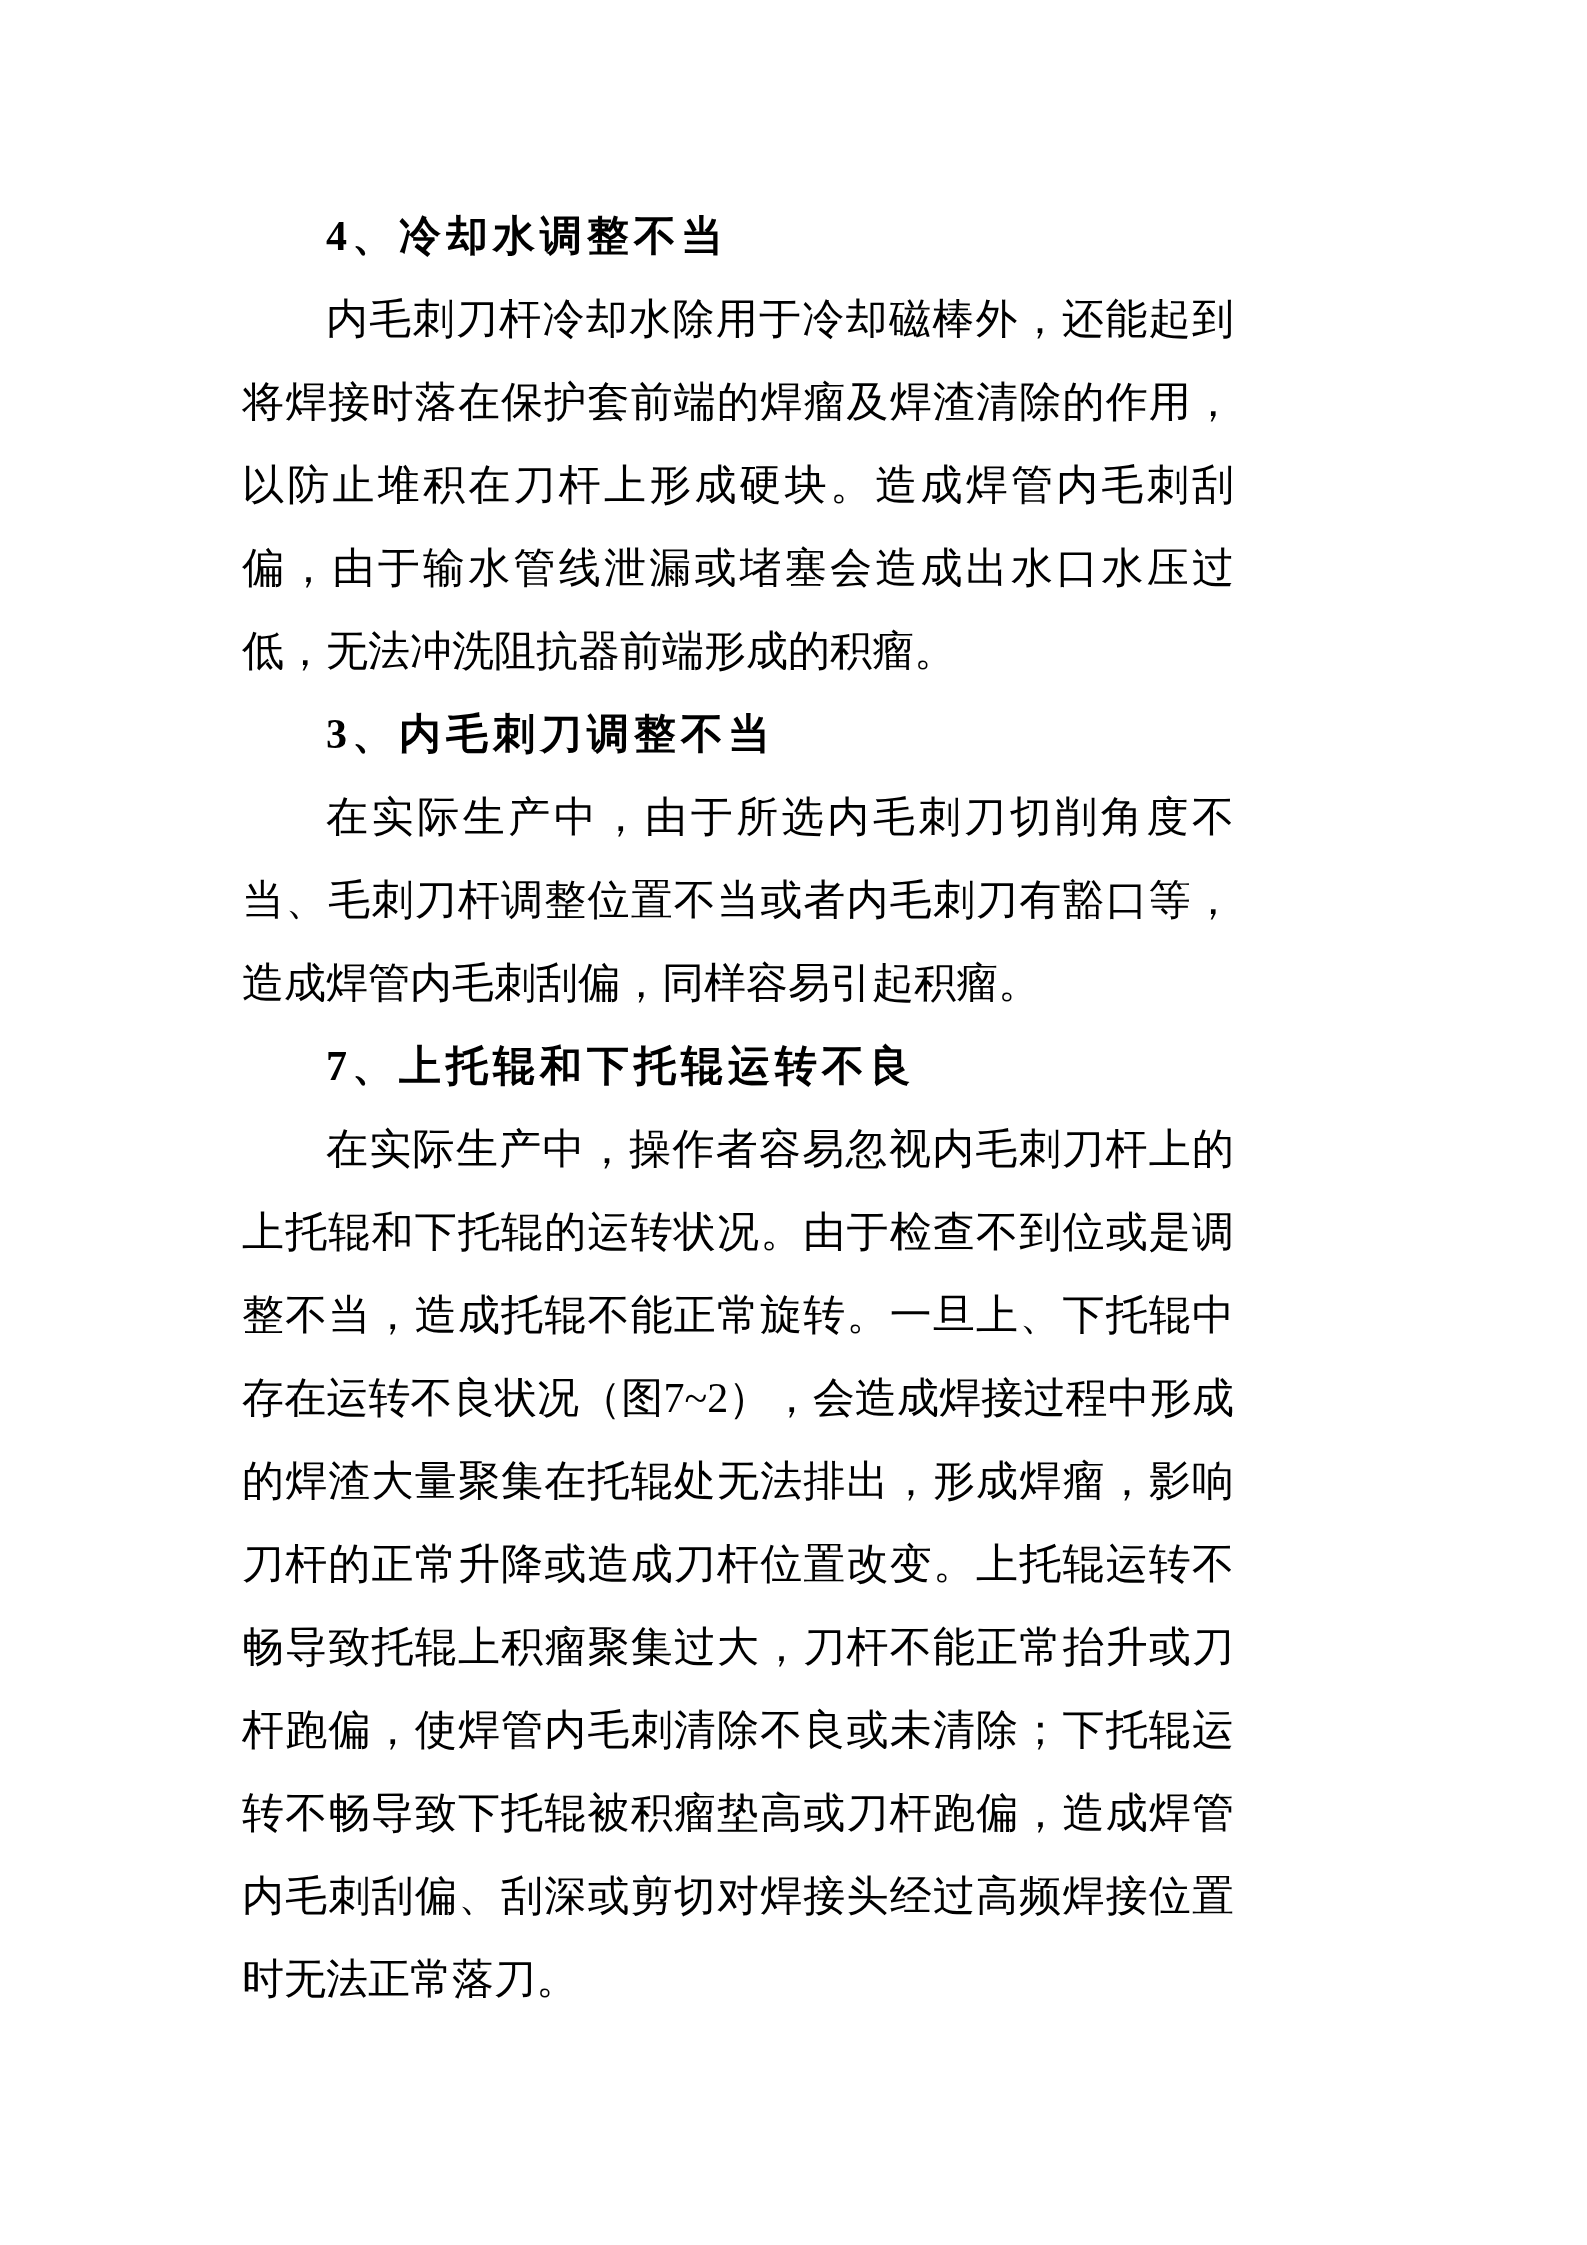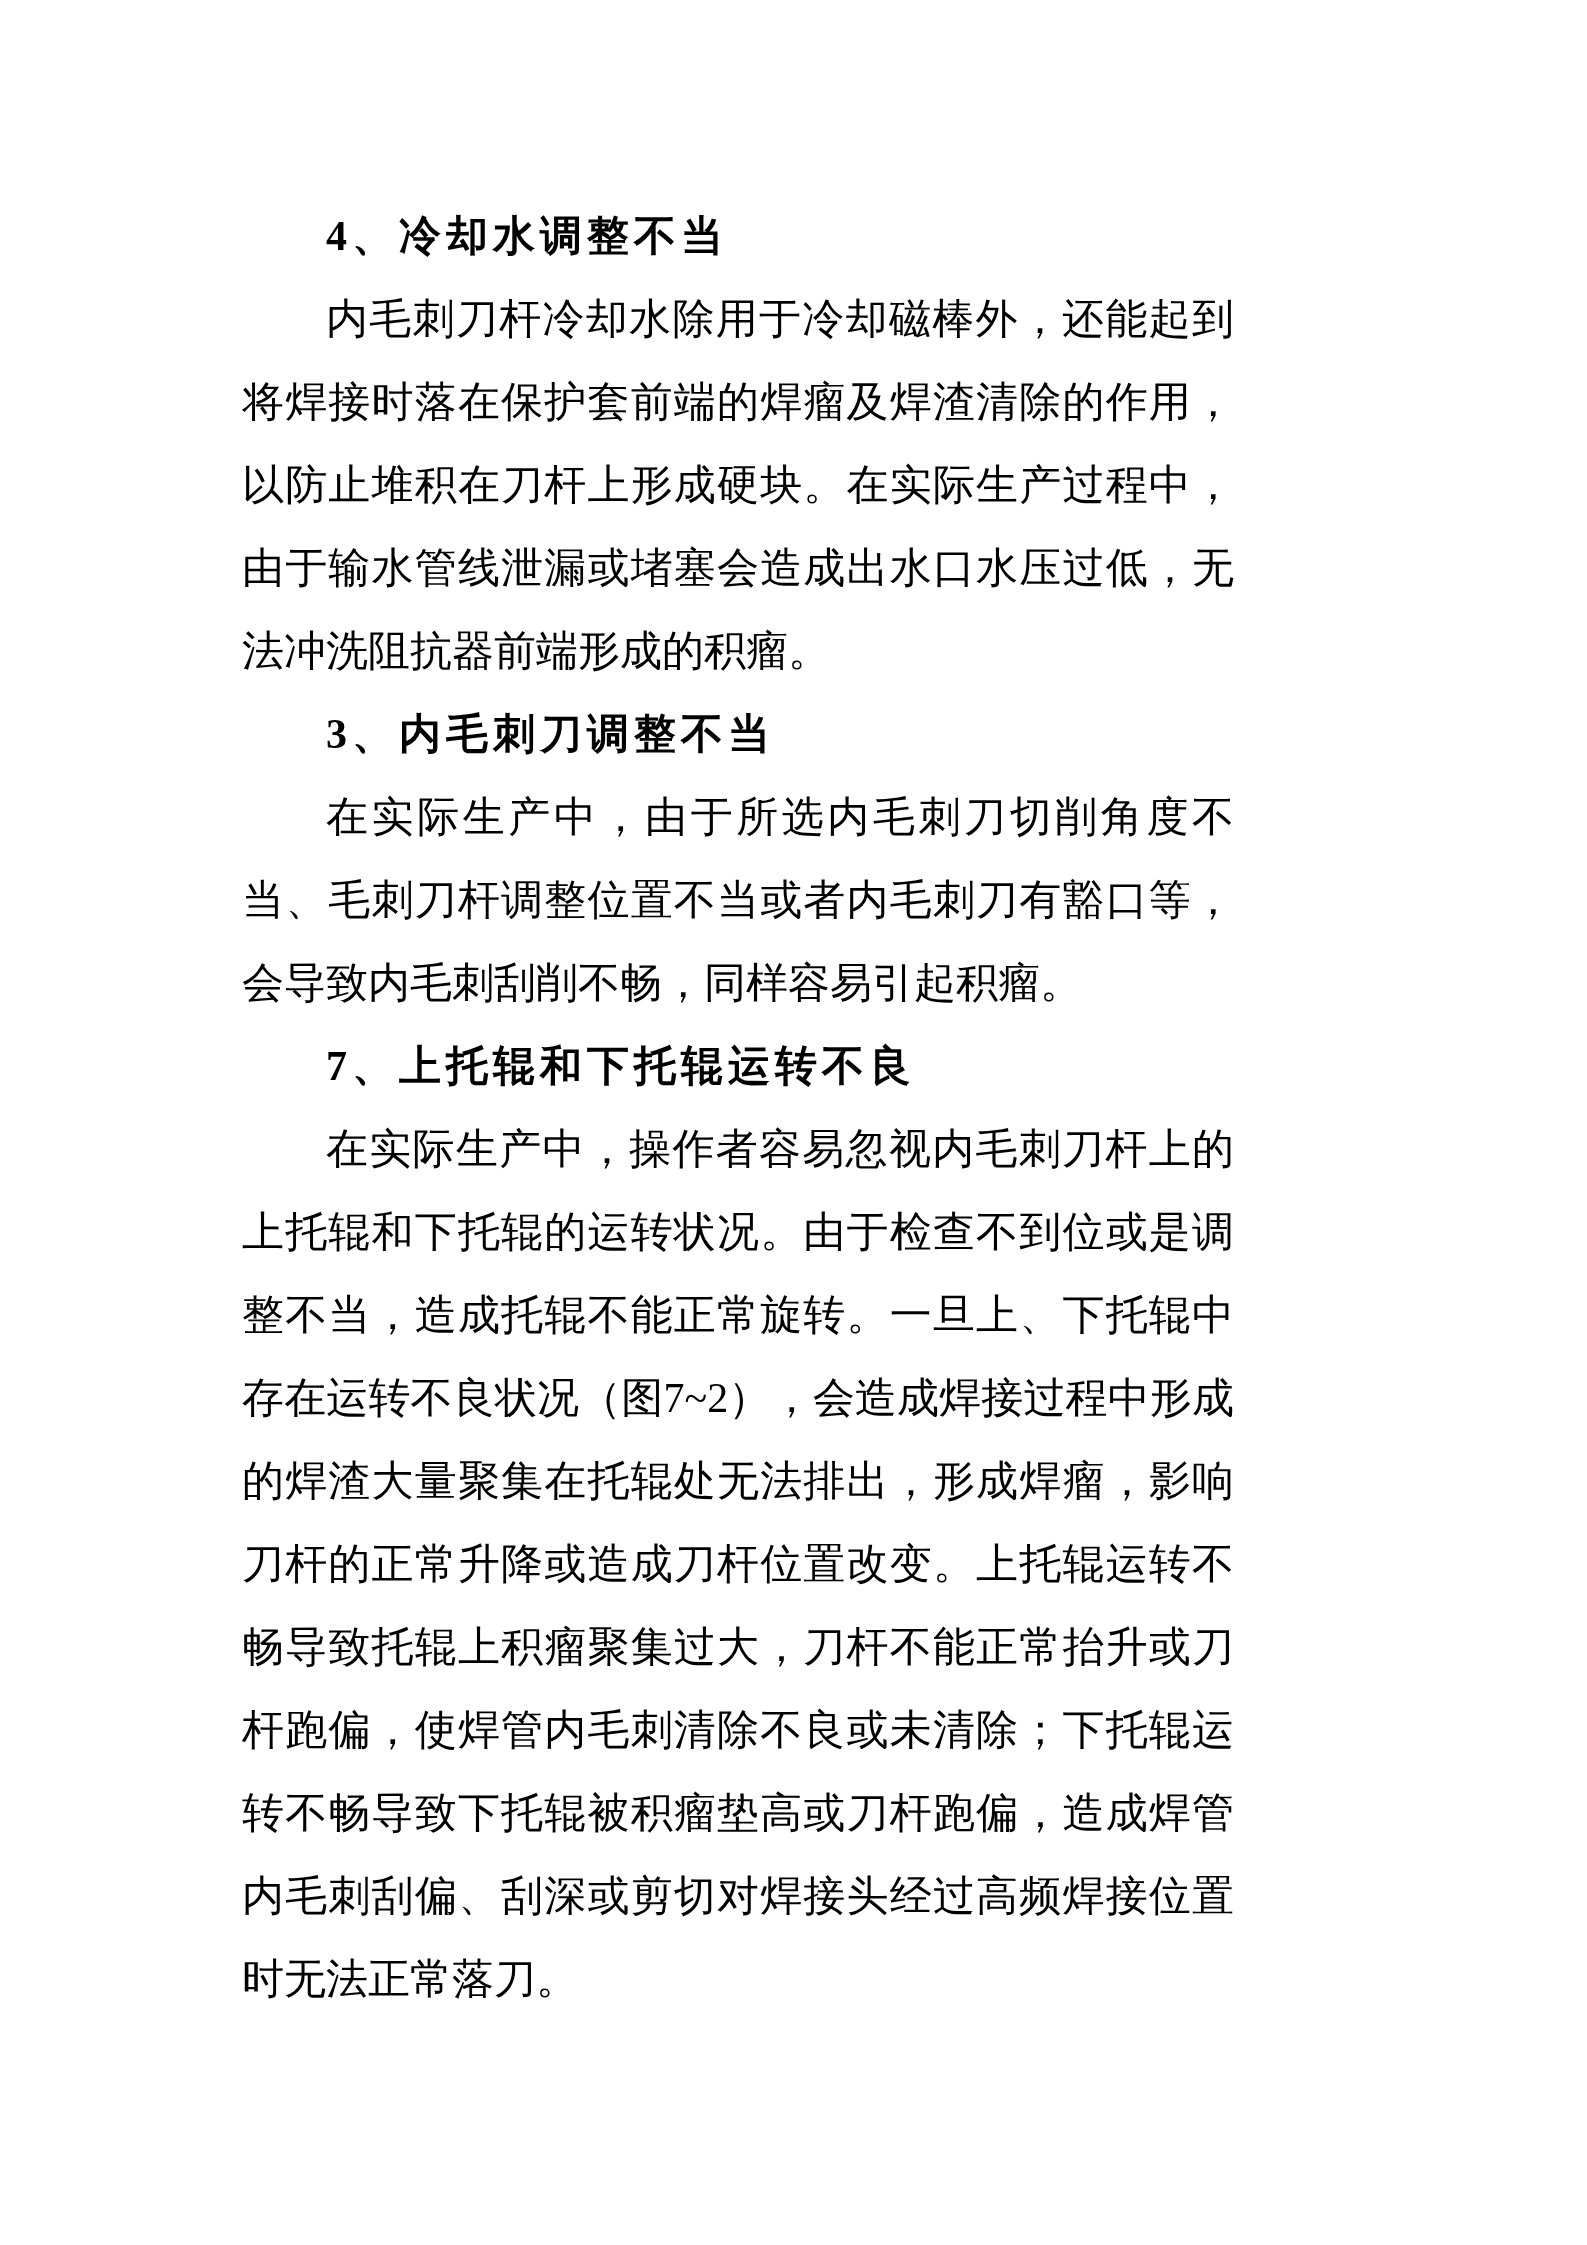--- a/index.html
+++ b/index.html
@@ -33,26 +33,26 @@
     text-align: justify;
   }
 </style>
 </head>
 <body>
 
 <div class="page">
 
   <div class="section">
     <div class="section-heading">4、冷却水调整不当</div>
-    <p class="para">内毛刺刀杆冷却水除用于冷却磁棒外，还能起到将焊接时落在保护套前端的焊瘤及焊渣清除的作用，以防止堆积在刀杆上形成硬块。在实际生产过程中，由于输水管线泄漏或堵塞会造成出水口水压过低，无法冲洗阻抗器前端形成的积瘤。</p>
+    <p class="para">内毛刺刀杆冷却水除用于冷却磁棒外，还能起到将焊接时落在保护套前端的焊瘤及焊渣清除的作用，以防止堆积在刀杆上形成硬块。造成焊管内毛刺刮偏，由于输水管线泄漏或堵塞会造成出水口水压过低，无法冲洗阻抗器前端形成的积瘤。</p>
   </div>
 
   <div class="section">
     <div class="section-heading">3、内毛刺刀调整不当</div>
-    <p class="para">在实际生产中，由于所选内毛刺刀切削角度不当、毛刺刀杆调整位置不当或者内毛刺刀有豁口等，会导致内毛刺刮削不畅，同样容易引起积瘤。</p>
+    <p class="para">在实际生产中，由于所选内毛刺刀切削角度不当、毛刺刀杆调整位置不当或者内毛刺刀有豁口等，造成焊管内毛刺刮偏，同样容易引起积瘤。</p>
   </div>
 
   <div class="section">
     <div class="section-heading">7、上托辊和下托辊运转不良</div>
     <p class="para">在实际生产中，操作者容易忽视内毛刺刀杆上的上托辊和下托辊的运转状况。由于检查不到位或是调整不当，造成托辊不能正常旋转。一旦上、下托辊中存在运转不良状况（图7~2），会造成焊接过程中形成的焊渣大量聚集在托辊处无法排出，形成焊瘤，影响刀杆的正常升降或造成刀杆位置改变。上托辊运转不畅导致托辊上积瘤聚集过大，刀杆不能正常抬升或刀杆跑偏，使焊管内毛刺清除不良或未清除；下托辊运转不畅导致下托辊被积瘤垫高或刀杆跑偏，造成焊管内毛刺刮偏、刮深或剪切对焊接头经过高频焊接位置时无法正常落刀。</p>
   </div>
 
 </div>
 
 </body></html>

